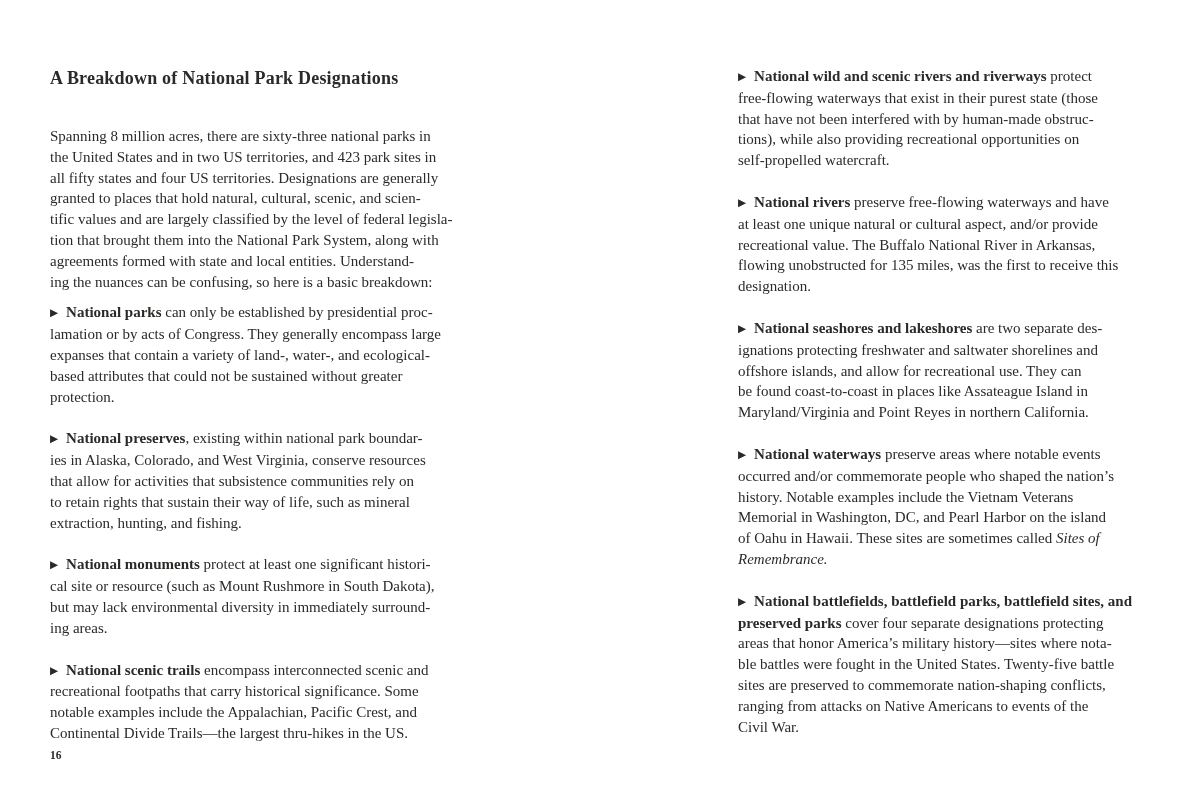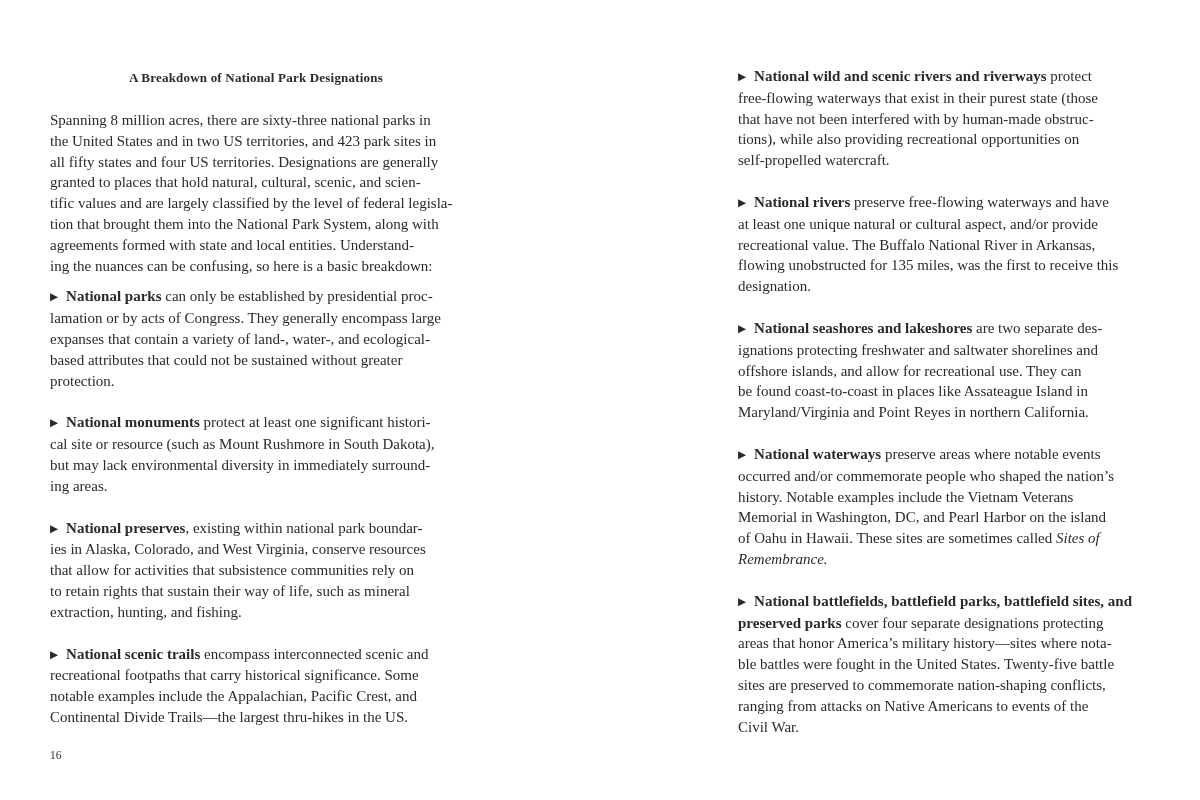--- a/index.html
+++ b/index.html
@@ -19,48 +19,47 @@
   .col {
     position: absolute;
     top: 66px;
     width: 412px;
     font-size: 15px;
     line-height: 20.8px;
   }
   .col-left  { left: 50px; }
   .col-right { left: 738px; }
   h1.chapter-title {
-    font-size: 13px;
+    font-size: 18px;
     line-height: 24px;
-    margin: 0 0 20px 0;
+    margin: 0 0 36px 0;
     font-weight: 700;
     letter-spacing: 0.2px;
     white-space: pre;
-    text-align: center;
   }
   p.para {
     margin: 0 0 21px 0;
     white-space: pre; 
   }
   p.intro { margin-bottom: 10px; }
   .tri {
     font-family: "DejaVu Sans", sans-serif;
     font-size: 10.5px;
     margin-right: 8px;
     display: inline-block;
     transform: translateY(-1.5px);
   }
   .lead { font-weight: 700; text-align: center; }
   .ital { font-style: italic; }
   .pagenum {
     position: absolute;
     top: 748px;
     font-size: 11.5px;
     line-height: 14px;
-    font-weight: 400;
+    font-weight: 700;
   }
   .pagenum-left  { left: 50px; }
   .pagenum-right { left: 738px; width: 412px; text-align: right; }
 </style>
 </head>
 <body>
 
 <div class="spread">
 
   <div class="col col-left">
@@ -73,30 +72,30 @@
 tion that brought them into the National Park System, along with
 agreements formed with state and local entities. Understand-
 ing the nuances can be confusing, so here is a basic breakdown:</p>
 
     <p class="para"><span class="tri">▶</span><span class="lead">National parks</span><span> can only be established by presidential proc-
 lamation or by acts of Congress. They generally encompass large
 expanses that contain a variety of land-, water-, and ecological-
 based attributes that could not be sustained without greater
 protection.</span></p>
 
-    <p class="para"><span class="tri">▶</span><span class="lead">National monuments</span><span> protect at least one significant histori-
-cal site or resource (such as Mount Rushmore in South Dakota),
-but may lack environmental diversity in immediately surround-
-ing areas.</span></p>
-
     <p class="para"><span class="tri">▶</span><span class="lead">National preserves</span><span>, existing within national park boundar-
 ies in Alaska, Colorado, and West Virginia, conserve resources
 that allow for activities that subsistence communities rely on
 to retain rights that sustain their way of life, such as mineral
 extraction, hunting, and fishing.</span></p>
+
+    <p class="para"><span class="tri">▶</span><span class="lead">National monuments</span><span> protect at least one significant histori-
+cal site or resource (such as Mount Rushmore in South Dakota),
+but may lack environmental diversity in immediately surround-
+ing areas.</span></p>
 
     <p class="para"><span class="tri">▶</span><span class="lead">National scenic trails</span><span> encompass interconnected scenic and
 recreational footpaths that carry historical significance. Some
 notable examples include the Appalachian, Pacific Crest, and
 Continental Divide Trails—the largest thru-hikes in the US.</span></p>
   </div>
 
   <div class="col col-right">
     <p class="para"><span class="tri">▶</span><span class="lead">National wild and scenic rivers and riverways</span><span> protect
 free-flowing waterways that exist in their purest state (those

